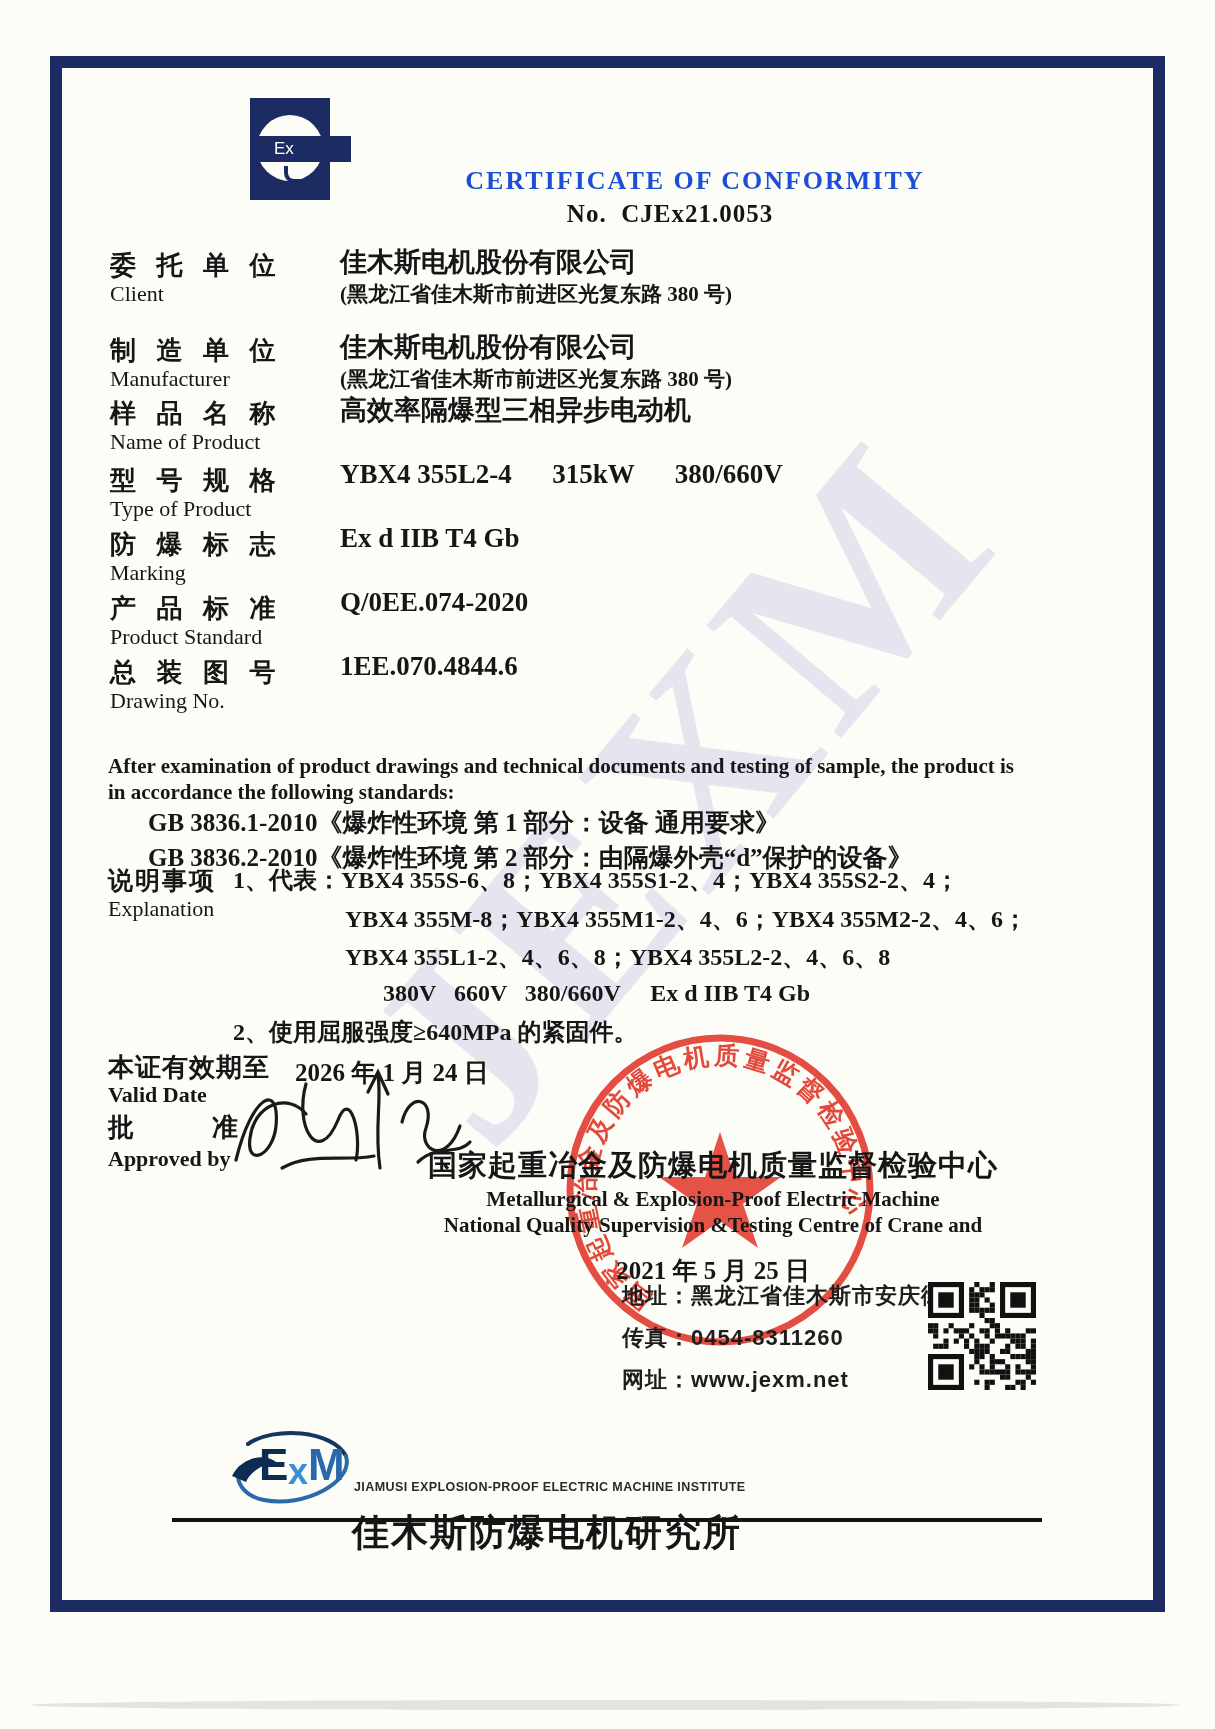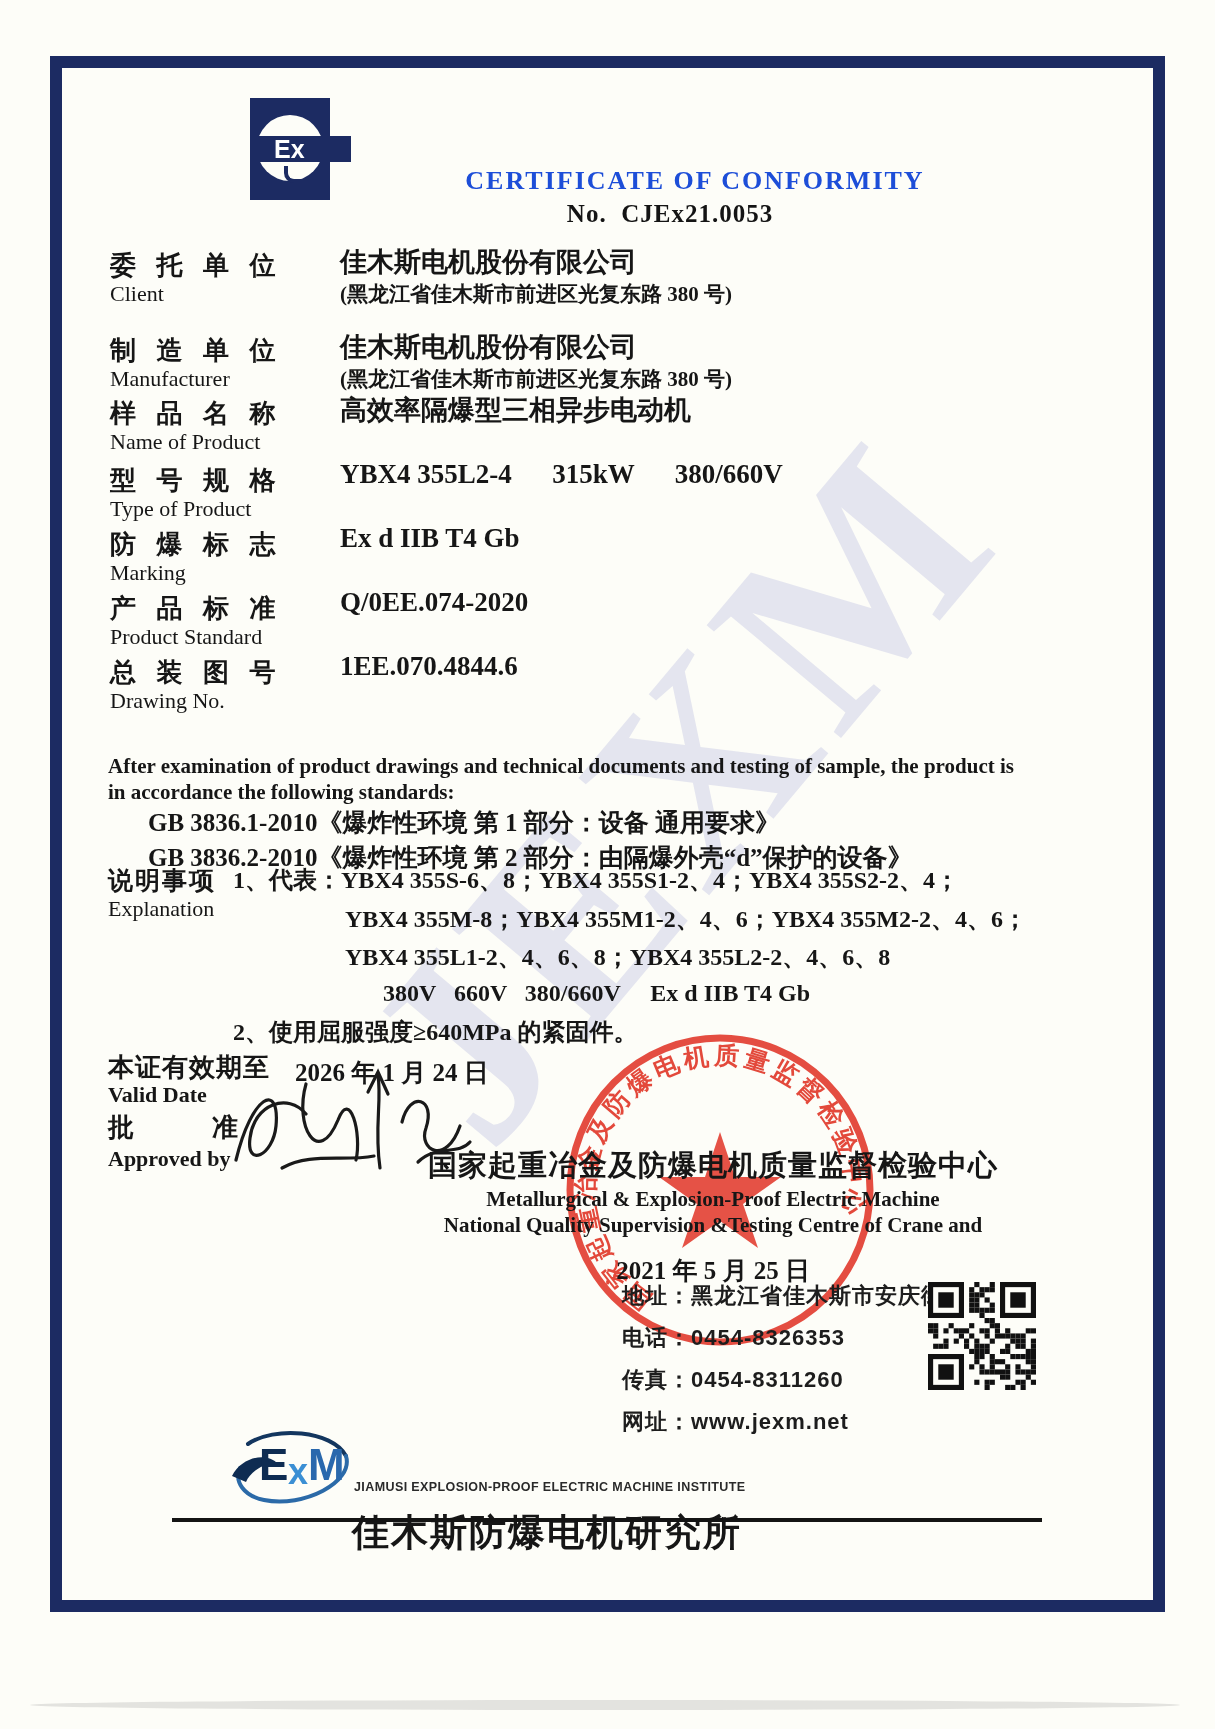--- a/index.html
+++ b/index.html
@@ -21,21 +21,21 @@
     color:rgba(178,180,220,0.32);z-index:0;user-select:none;
   }
   .z1{z-index:2;}
   .pre{white-space:pre;}
 
   
   .exlogo{position:absolute;left:250px;top:98px;width:80px;height:102px;background:#1c2b62;}
   .exlogo .circ{position:absolute;left:7px;top:17px;width:66px;height:66px;background:#fdfdf8;border-radius:50%;}
   .exlogo .band{position:absolute;left:7px;top:38px;width:94px;height:26px;background:#1c2b62;}
   .exlogo .band span{position:absolute;left:17px;top:0px;color:#fff;font-family:"Liberation Sans",sans-serif;
-    font-weight:bold;font-size:25px;line-height:26px;}
+    font-weight:normal;font-size:17px;line-height:26px;}
   .exlogo .hook{position:absolute;left:34px;top:68px;width:16px;height:13px;
     border-left:4px solid #1c2b62;border-bottom:4px solid #1c2b62;border-bottom-left-radius:10px;}
   .title-cn{position:absolute;left:355px;top:92px;width:680px;text-align:center;
     font-size:56px;font-weight:bold;color:#1c2b62;letter-spacing:26px;}
   .title-en{position:absolute;left:355px;top:166px;width:680px;text-align:center;
     font-size:26px;font-weight:bold;color:#1d4ed8;letter-spacing:2px;}
   .cert-no{position:absolute;left:330px;top:200px;width:680px;text-align:center;
     font-size:25px;font-weight:bold;color:#141414;letter-spacing:1px;}
 
   
@@ -184,21 +184,20 @@
 
   <div class="issuer">
     <div class="org-cn">国家起重冶金及防爆电机质量监督检验中心</div>
     <div class="org-en">Metallurgical &amp; Explosion-Proof Electric Machine</div>
     <div class="org-en">National Quality Supervision &amp;Testing Centre of Crane and</div>
     <div class="idate">2021 年 5 月 25 日</div>
   </div>
 
   <div class="contact">
     <div>地址：黑龙江省佳木斯市安庆街3号</div>
-    <div>电话：0454-8326353</div>
     <div>传真：0454-8311260</div>
     <div>网址：www.jexm.net</div>
   </div>
 
   <svg id="qr-svg" class="qr" width="108" height="108" viewBox="0 0 105 105">
       <rect x="0" y="0" width="35" height="5" fill="#111"></rect>
       <rect x="0" y="30" width="35" height="5" fill="#111"></rect>
       <rect x="0" y="0" width="5" height="35" fill="#111"></rect>
       <rect x="30" y="0" width="5" height="35" fill="#111"></rect>
       <rect x="10" y="10" width="15" height="15" fill="#111"></rect>

